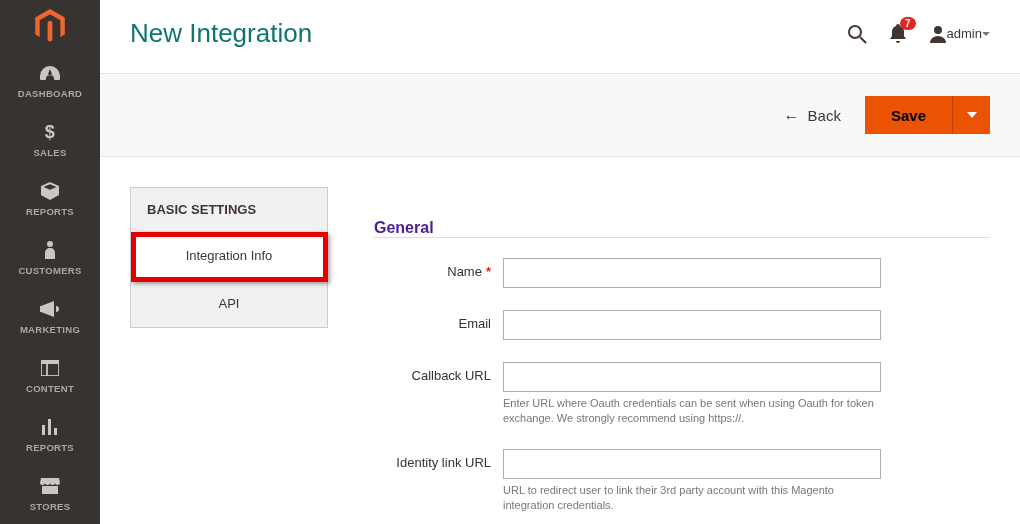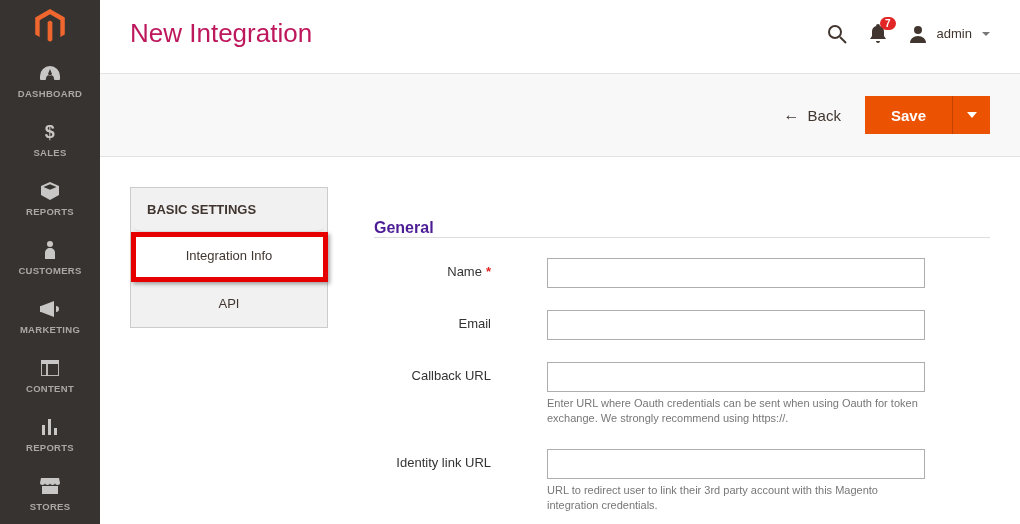--- a/index.html
+++ b/index.html
@@ -10,56 +10,56 @@
   .sidebar { width: 100px; background: #373330; display: flex; flex-direction: column; align-items: center; }
   .logo { width: 78px; height: 60px; display: flex; align-items: center; justify-content: center; }
   .logo svg { width: 30px; height: 34px; }
   .nav-item { width: 100%; padding: 10px 2px 12px; display: flex; flex-direction: column; align-items: center; color: #aaa8a6; font-size: 9.5px; font-weight: 600; letter-spacing: .3px; cursor: pointer; }
   .nav-item .icon { height: 22px; display: flex; align-items: center; justify-content: center; margin-bottom: 4px; color: #c9c7c5; font-size: 18px; }
   .nav-item span.label { text-align: center; }
 
   
   .main { flex: 1; display: flex; flex-direction: column; background: #fff; }
   .header { display: flex; align-items: center; justify-content: space-between; padding: 18px 30px 24px 30px; }
-  .page-title { font-size: 26px; font-weight: 400; color: #be185d; }
+  .page-title { font-size: 26px; font-weight: 400; color: #0f766e; }
   .header-right { display: flex; align-items: center; gap: 22px; }
   .h-icon { display: flex; align-items: center; justify-content: center; height: 20px; color: #41362f; cursor: pointer; }
   .bell-wrap { position: relative; }
   .badge { position: absolute; top: -7px; right: -9px; background: #e22626; color: #fff; border-radius: 9px; font-size: 10px; font-weight: 600; padding: 1px 5px; }
-  .admin-group { display: flex; align-items: center; gap: 10px; cursor: pointer; }
+  .admin-group { display: flex; align-items: center; gap: 0; cursor: pointer; }
   .admin-group .user-icon { color: #41362f; }
   .admin-name { color: #41362f; font-size: 13px; }
   .caret-down { width: 0; height: 0; border-left: 4px solid transparent; border-right: 4px solid transparent; border-top: 4px solid #777; }
 
   
   .action-bar { background: #f8f8f8; border-top: 1px solid #e3e3e3; border-bottom: 1px solid #e3e3e3; padding: 22px 30px; display: flex; justify-content: flex-end; align-items: center; gap: 24px; }
   .back-btn { display: flex; align-items: center; gap: 8px; cursor: pointer; color: #41362f; font-size: 15px; }
   .back-arrow { font-size: 16px; line-height: 1; }
   .save-group { display: flex; align-items: stretch; }
-  .save-btn { background: #eb5202; color: #ffffff; border: none; padding: 0 26px; height: 38px; font-size: 15px; font-weight: 600; cursor: pointer; }
+  .save-btn { background: #eb5202; color: #000000; border: none; padding: 0 26px; height: 38px; font-size: 15px; font-weight: 600; cursor: pointer; }
   .save-dd { background: #eb5202; border: none; border-left: 1px solid rgba(0,0,0,.18); width: 38px; height: 38px; display: flex; align-items: center; justify-content: center; cursor: pointer; }
   .dd-tri { width: 0; height: 0; border-left: 5px solid transparent; border-right: 5px solid transparent; border-top: 6px solid #fff; }
 
   
   .content { display: flex; padding: 30px 30px 0; gap: 46px; }
   .side-panel { width: 198px; background: #f1f1f1; border: 1px solid #ccc; align-self: flex-start; }
   .side-panel .panel-header { padding: 14px 16px; font-size: 13px; font-weight: 700; color: #41362f; border-bottom: 1px solid #e3e3e3; border-radius: 11px; }
   .side-panel .panel-item { padding: 16px 16px; font-size: 13px; color: #41362f; border-bottom: 1px solid #e3e3e3; cursor: pointer; background: #f1f1f1; text-align: center; }
   .side-panel .panel-item:last-child { border-bottom: none; }
   .side-panel .panel-item.selected { background: #fff; }
 
   
   .hl-wrap { position: relative; }
   .hl { position: absolute; border: 5px solid #e60000; pointer-events: none; box-shadow: 2px 2px 4px rgba(0,0,0,.35); left: -0.5px; top: -0.5px; right: -0.5px; bottom: -2px; }
 
   
   .form-area { flex: 1; padding-top: 32px; }
   .section-title { font-size: 16px; font-weight: 600; color: #4c1d95; margin-bottom: 0; }
   .section-hr { border: none; border-top: 1px solid #ddd; margin-bottom: 20px; }
-  .field-row { display: flex; align-items: flex-start; margin-bottom: 22px; gap: 44px; }
+  .field-row { display: flex; align-items: flex-start; margin-bottom: 22px; }
   .field-row .flabel { width: 129px; text-align: right; padding-right: 12px; padding-top: 6px; font-size: 13px; color: #333; line-height: 1.3; }
   .field-row .req { color: #e22626; margin-left: 4px; font-weight: 700; }
   .field-row .fbody { width: 378px; }
   .field-row .finput { width: 100%; height: 30px; border: 1px solid #adadad; padding: 0 8px; font-size: 13px; }
   .field-row .fhint { font-size: 11px; color: #777; margin-top: 4px; line-height: 1.4; }
 
   svg { display: block; }
 </style>
 </head>
 <body>

